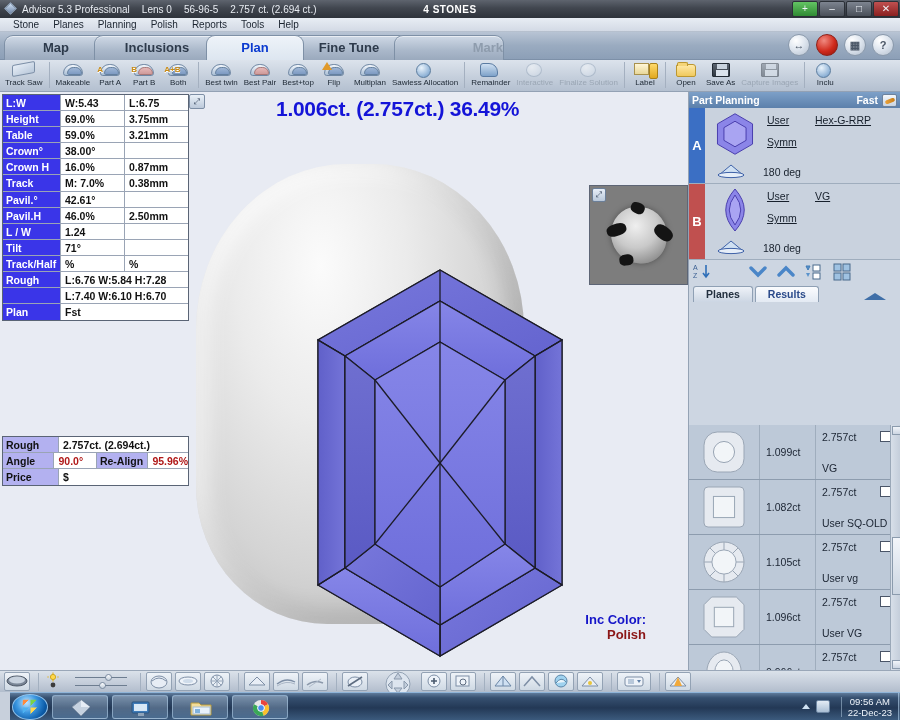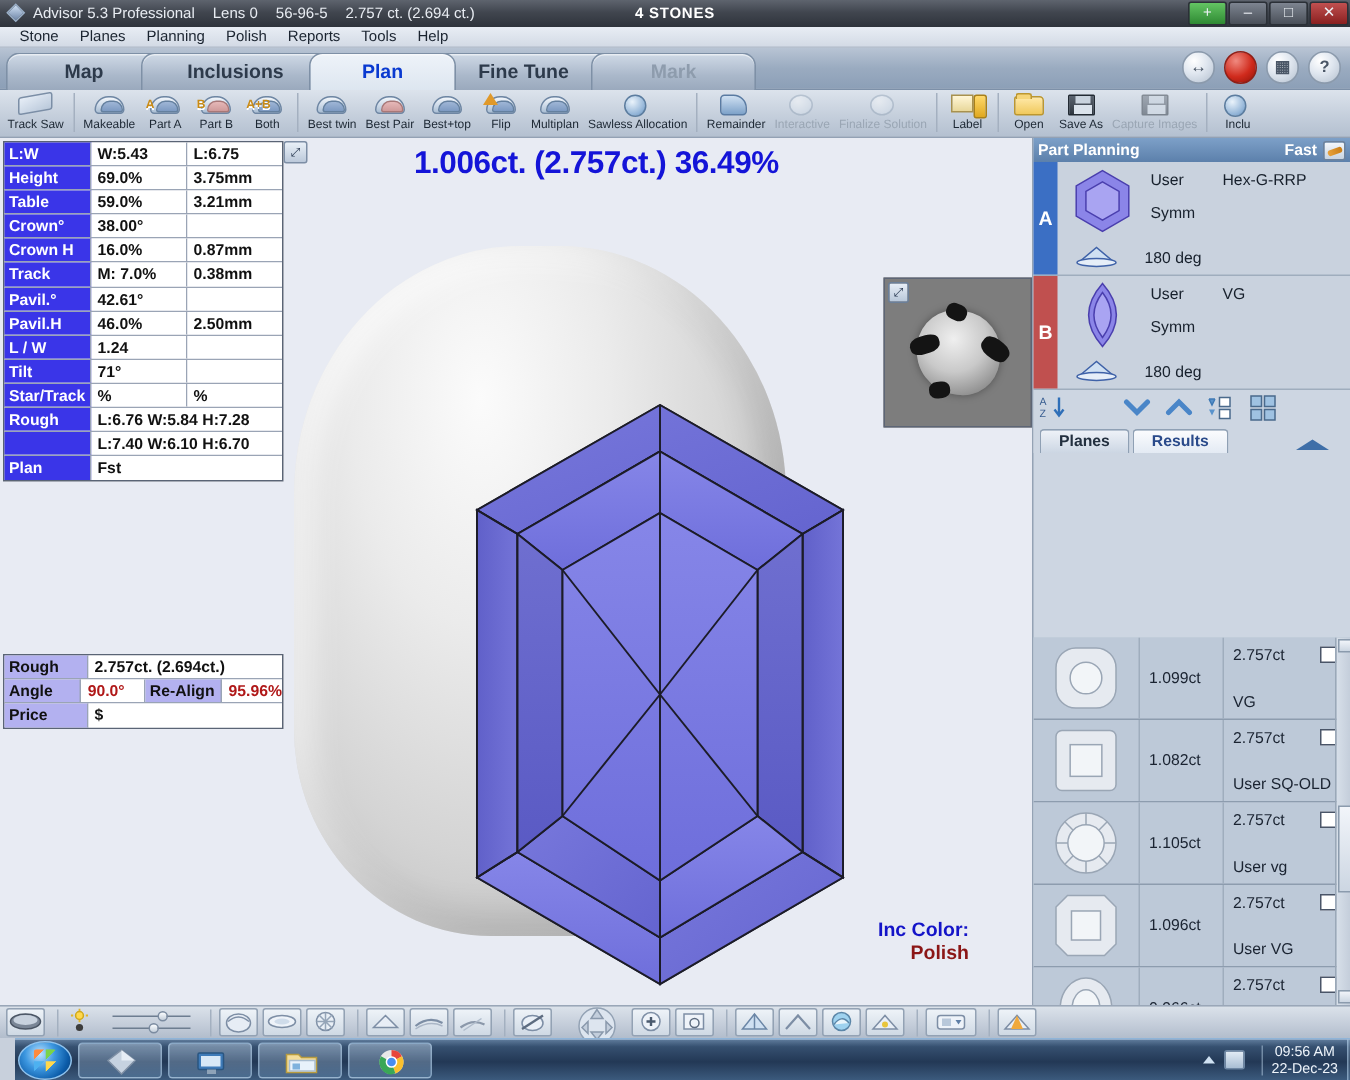--- a/index.html
+++ b/index.html
@@ -61,21 +61,21 @@
     font-size:13px; font-weight:bold; text-align:center;
     background:linear-gradient(180deg,#cfd9e6 0%,#aab8ca 60%,#9aa9bd 100%);
     border:1px solid #7e90a6; border-bottom:none;
     border-radius:9px 9px 0 0; color:#2d3a4b;
     box-shadow:inset 0 1px 0 rgba(255,255,255,.55);
   }
   .tab.active {
     background:linear-gradient(180deg,#eef3f9 0%,#dde6f0 100%);
     color:#0a3ad0; z-index:5;
   }
-  .tab.disabled { color:#8e9cad; }
+  .tab.disabled { color:#8e9cad;text-align:right; }
 
   
   .rbtns { position:absolute; top:34px; right:6px; display:flex; gap:6px; }
   .rbtn {
     width:22px; height:22px; border-radius:50%;
     background:radial-gradient(circle at 35% 28%,#ffffff 0%,#dfe6ef 45%,#b4c0cf 100%);
     border:1px solid #8b9aac; position:relative;
     font-size:11px; color:#4a5666; text-align:center; line-height:20px; font-weight:bold;
   }
   .rbtn.red { background:radial-gradient(circle at 35% 28%,#f08a80 0%,#d02a1c 55%,#8e1208 100%);
@@ -290,21 +290,21 @@
   }
   .part .pside {
     width:16px; color:#fff; font-size:13px; font-weight:bold;
     display:flex; align-items:center; justify-content:center;
   }
   .part.a .pside { background:#3b6fc4; }
   .part.b .pside { background:#c0504f; }
   .part .pbody { flex:1; position:relative; padding:4px 4px 0 6px; }
   .pgem { position:absolute; left:8px; top:4px; width:44px; height:44px; }
   .pgem-lbls { margin-left:56px; }
-  .pg-row { display:flex; font-size:10.5px; color:#17202c; margin-top:2px; }
+  .pg-row { display:flex; font-size:10.5px; color:#17202c; margin-top:2px;text-decoration:underline; }
   .pg-row .k { width:48px; }
   .pside-small {
     position:absolute; left:6px; bottom:4px; width:40px; height:17px;
   }
   .deg {
     position:absolute; left:58px; bottom:5px; font-size:10.5px; color:#17202c;
   }
 
   .sortbar {
     height:24px; display:flex; align-items:center; padding:0 4px;
@@ -704,21 +704,21 @@
             <div class="pk">L / W</div>
             <div class="pv">1.24</div>
             <div class="pv2"></div>
           </div>
           <div class="prow">
             <div class="pk">Tilt</div>
             <div class="pv">71°</div>
             <div class="pv2"></div>
           </div>
           <div class="prow">
-            <div class="pk">Star/Track</div>
+            <div class="pk">Track/Half</div>
             <div class="pv">%</div>
             <div class="pv2">%</div>
           </div>
           <div class="prow">
             <div class="pk">Rough</div>
             <div class="pv wide">L:6.76 W:5.84 H:7.28</div>
           </div>
           <div class="prow">
             <div class="pk"></div>
             <div class="pv wide">L:7.40 W:6.10 H:6.70</div>

